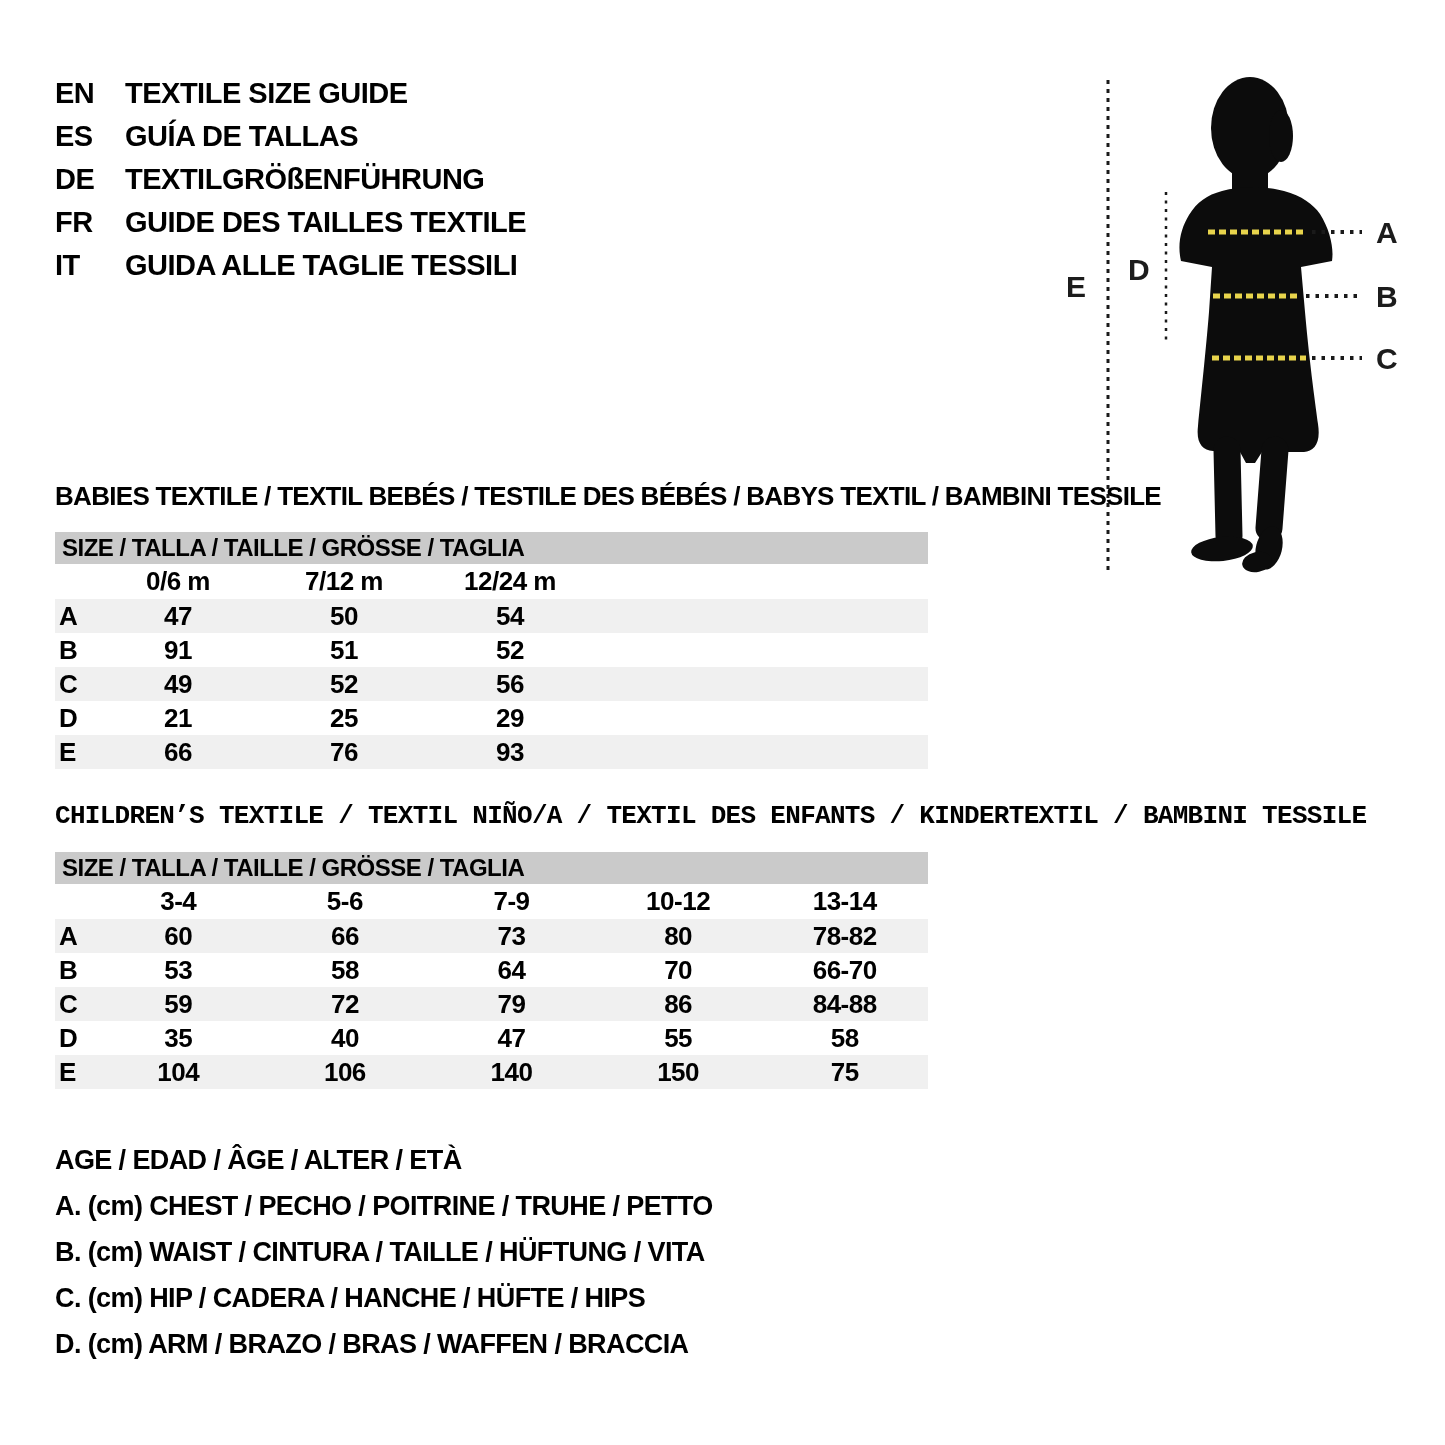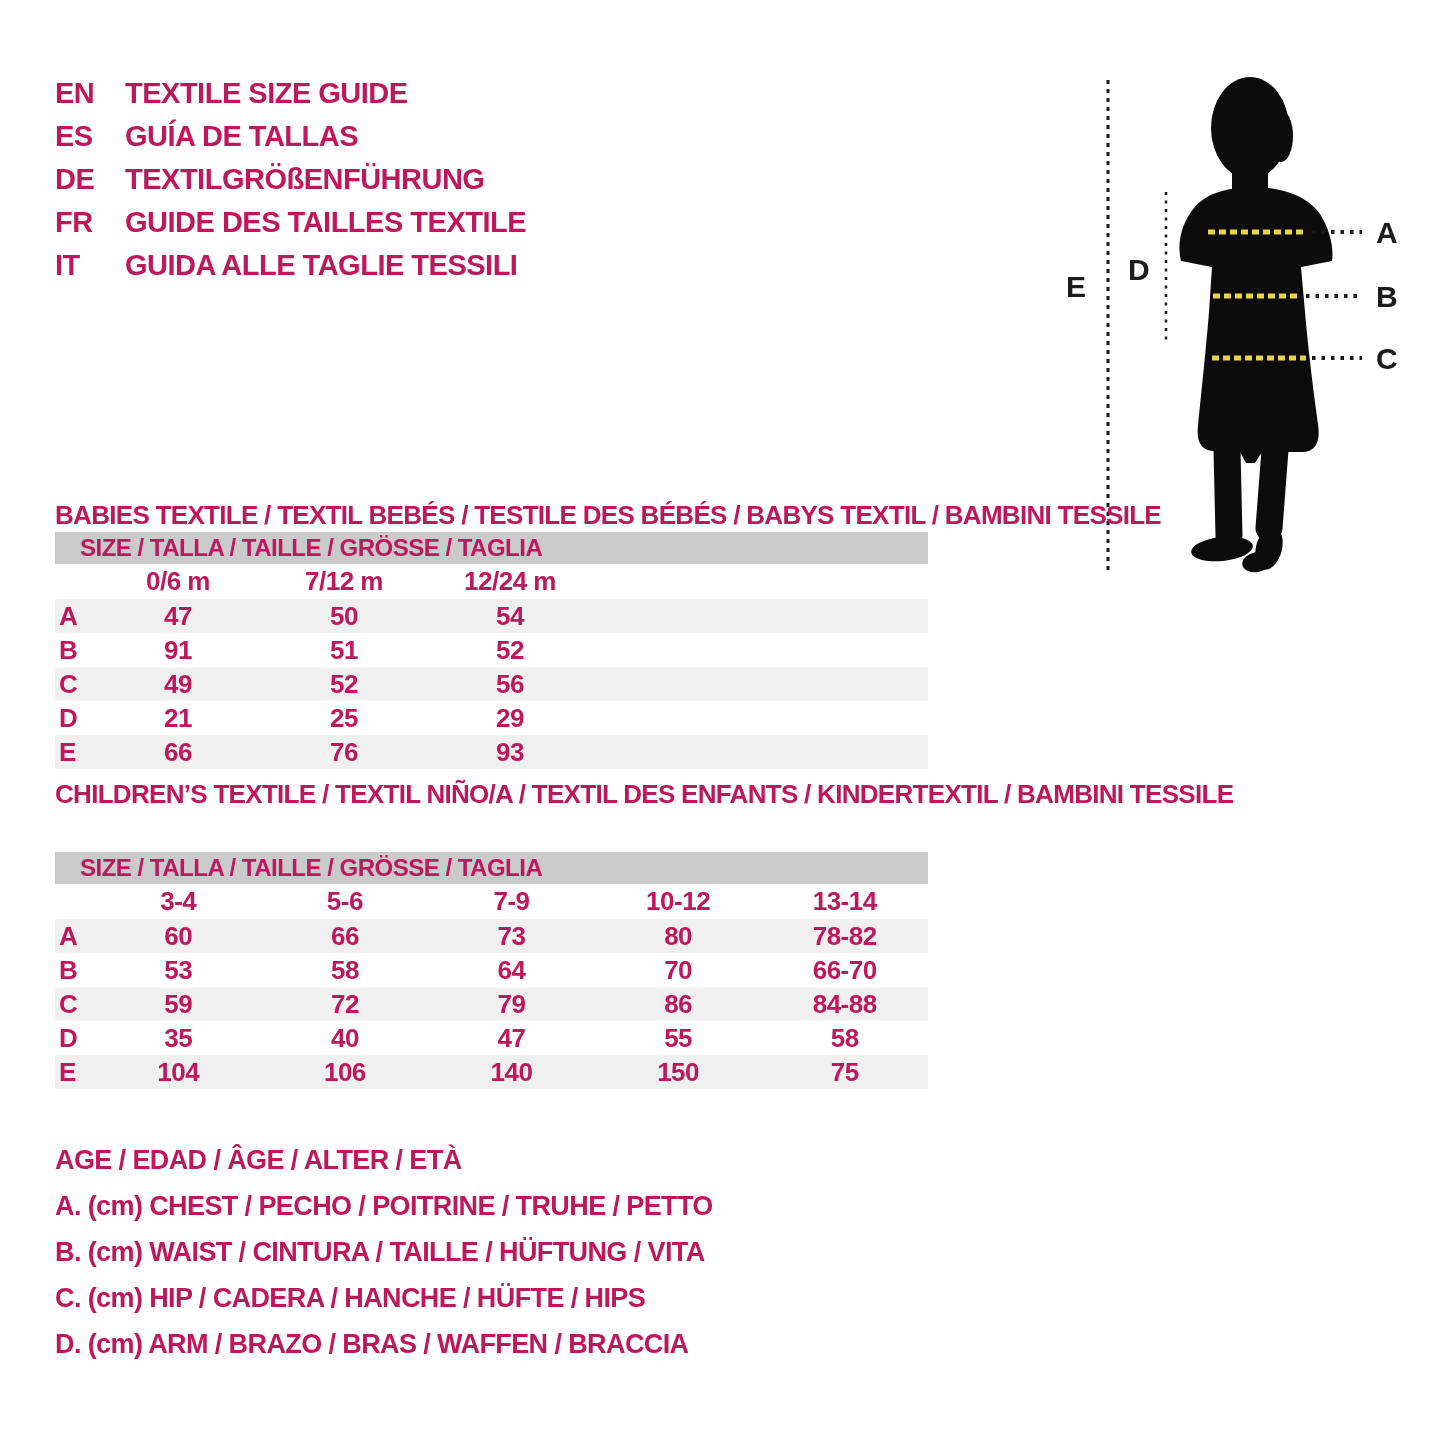--- a/index.html
+++ b/index.html
@@ -12,47 +12,47 @@
   .lang-row { display:flex; height:43px; align-items:center;
               font-size:29px; font-weight:bold; letter-spacing:-0.5px; white-space:nowrap; }
   .lang-code { width:70px; flex:0 0 70px; }
   
   .figure-svg { position:absolute; left:1050px; top:60px; width:395px; height:540px; }
   .figure-svg text { font-family:"Liberation Sans", sans-serif; font-weight:bold;
                      font-size:30px; fill:#1c1c1c; }
   
   .section-title { position:absolute; left:55px; font-size:26px; font-weight:bold;
                    letter-spacing:-0.7px; white-space:nowrap; }
-  #babies-title   { top:481px;margin-top:19px; }
-  #children-title { top:779px; }
+  #babies-title   { top:481px; }
+  #children-title { top:801px;font-family:Liberation Mono, monospace; }
   
   .size-table { position:absolute; left:55px; width:873px; }
   #babies-table   { top:532px; }
   #children-table { top:852px; }
   .size-header-bar { height:32px; background:var(--table-header-bg,#cacaca);
-                     display:flex; align-items:center; padding-left:25px; box-sizing:border-box;
+                     display:flex; align-items:center; padding-left:7px; box-sizing:border-box;
                      font-size:24px; font-weight:bold; letter-spacing:-0.5px; }
   .tbl-row { display:grid; align-items:center; font-size:26px; font-weight:bold;
              letter-spacing:-0.5px; }
   .cols-3 { grid-template-columns:40px 166px 166px 166px 1fr; }
   .cols-5 { grid-template-columns:40px repeat(5, 1fr); }
   .col-header-row { height:35px; }
   .data-row { height:34px; }
   .data-row.striped { background:var(--row-stripe,#f0f0f0); }
   .cell-label { text-align:left; padding-left:4px; }
   .cell-val   { text-align:center; }
   
   .legend { position:absolute; left:55px; top:1137px; }
   .legend-line { display:flex; align-items:center; height:46px;
                  font-size:27px; font-weight:bold; letter-spacing:-0.6px; white-space:nowrap; }
 </style>
 </head>
 <body>
 
-<div id="canvas" style="--table-header-bg: #cacaca; --row-stripe: #f0f0f0; color: #be185d;">
+<div id="canvas" style="--table-header-bg: #cacaca; --row-stripe: #f0f0f0; color: #000000;">
 
   <div class="lang-list">
     <div class="lang-row">
       <span class="lang-code">EN</span>
       <span class="lang-title">TEXTILE SIZE GUIDE</span>
     </div>
     <div class="lang-row">
       <span class="lang-code">ES</span>
       <span class="lang-title">GUÍA DE TALLAS</span>
     </div>

